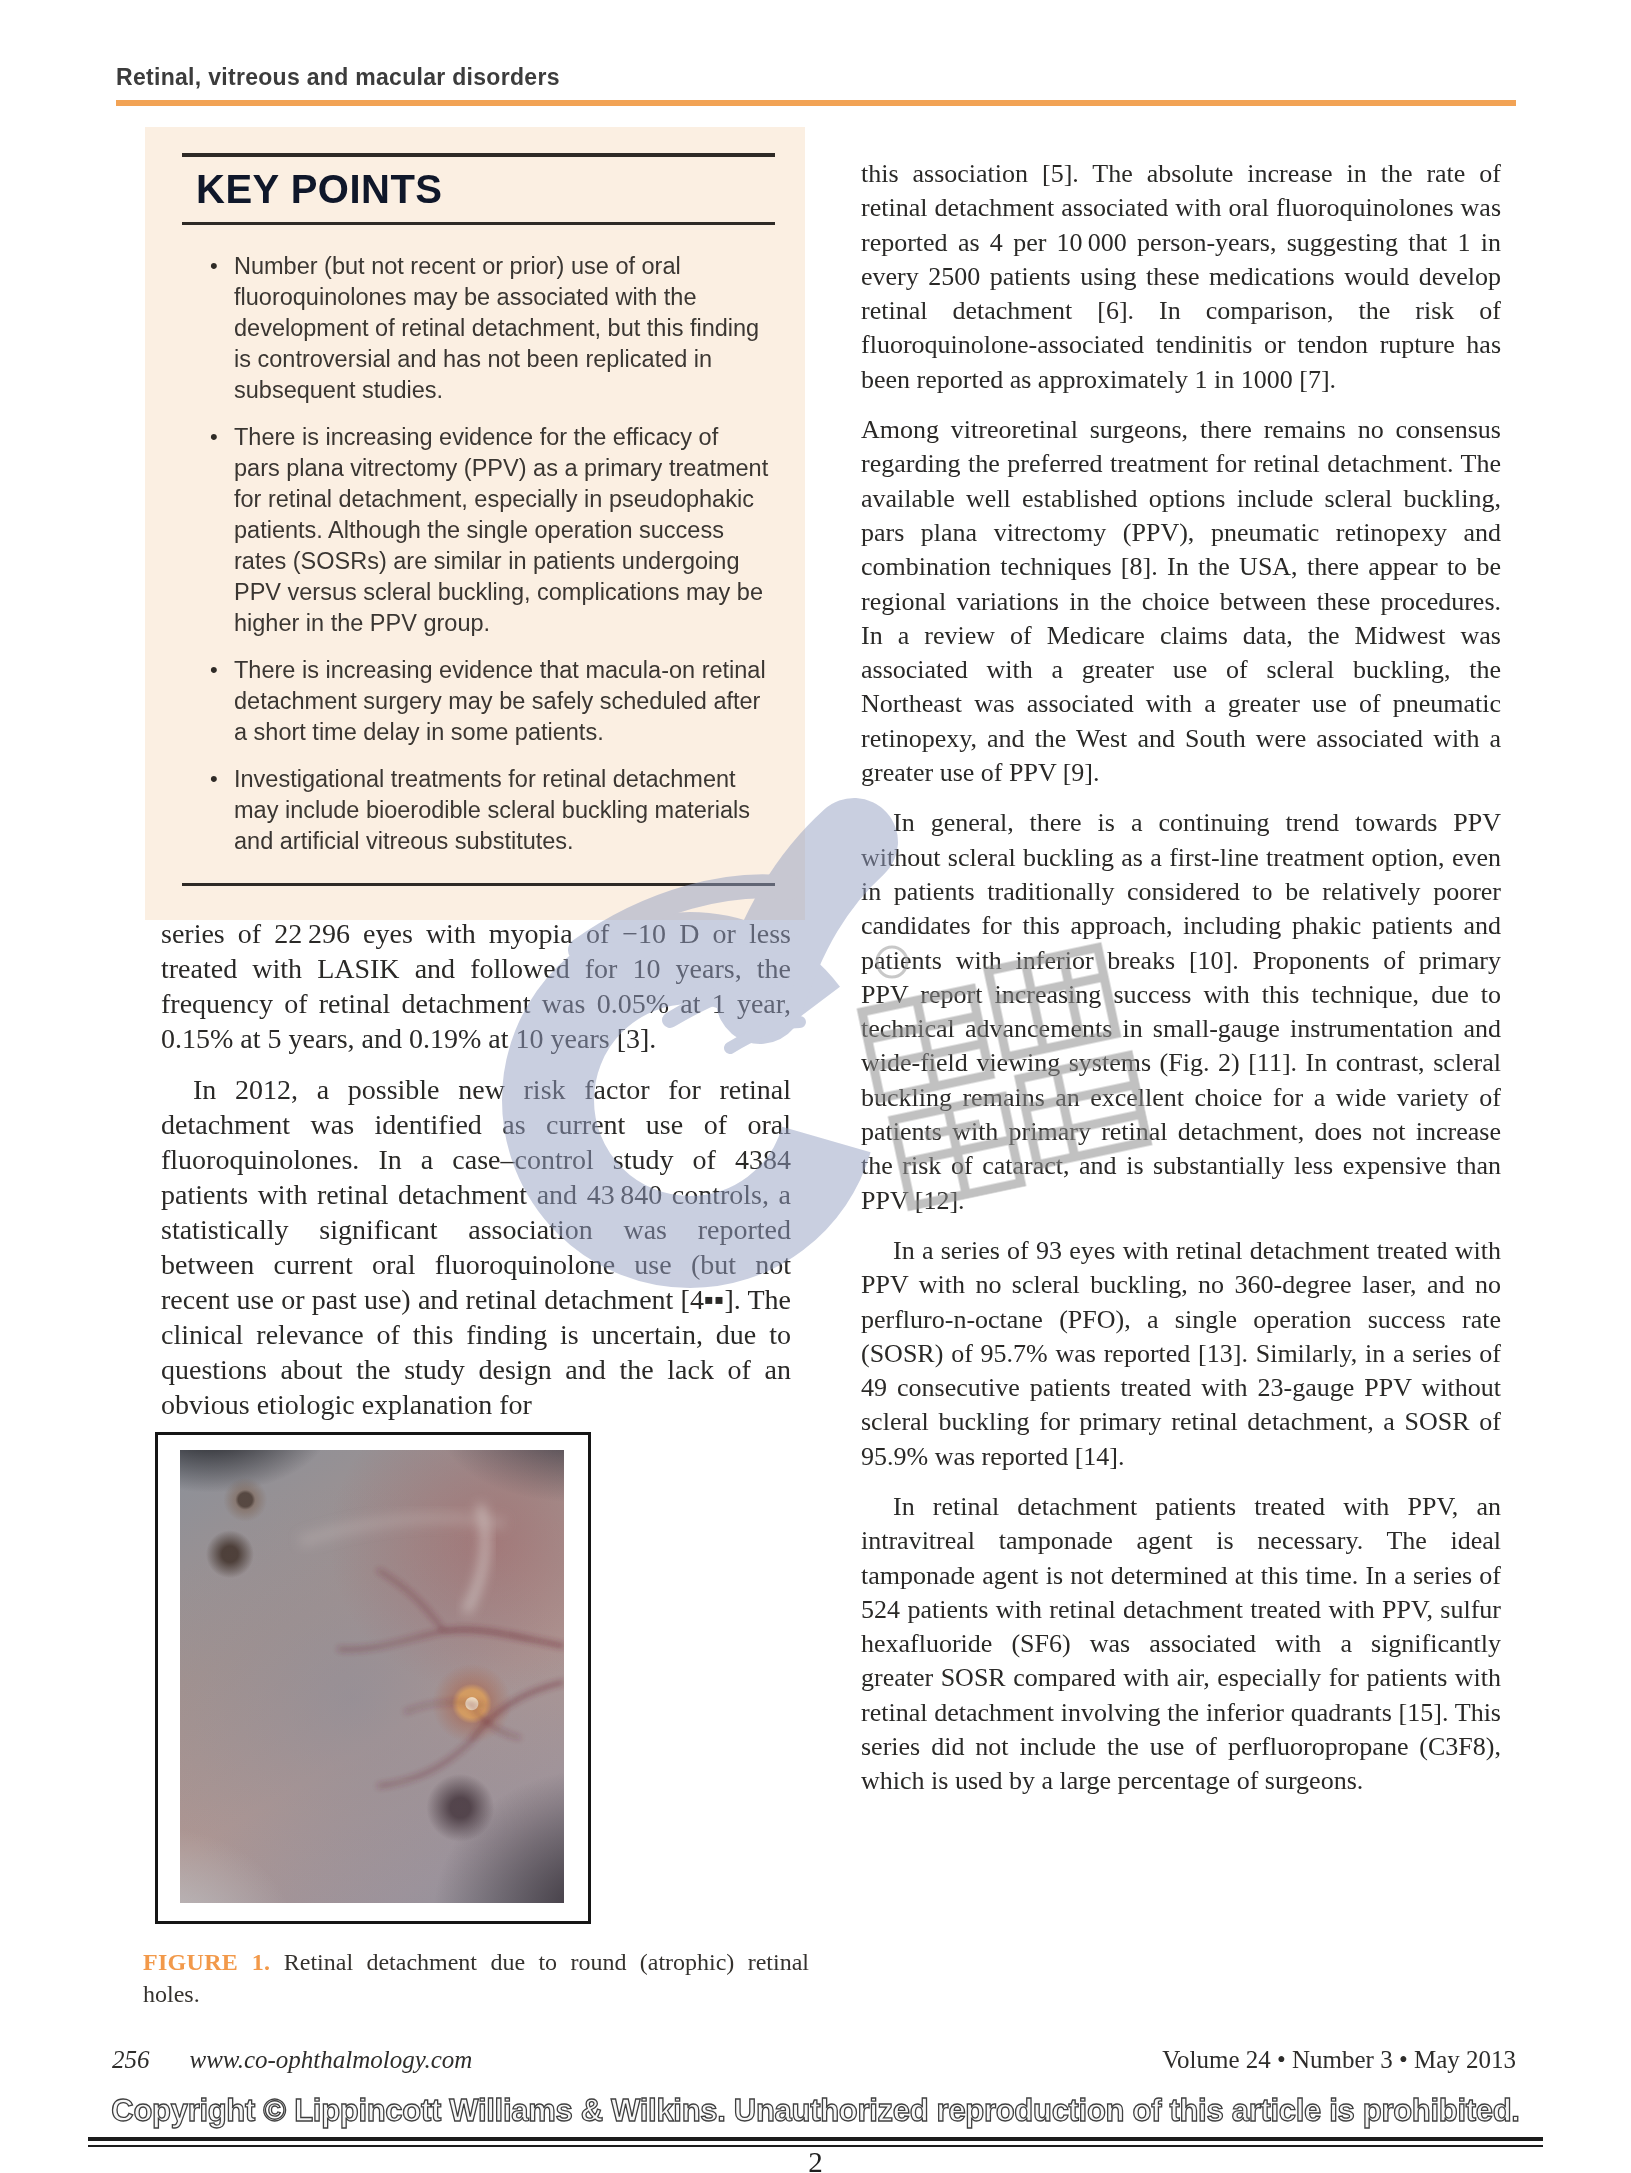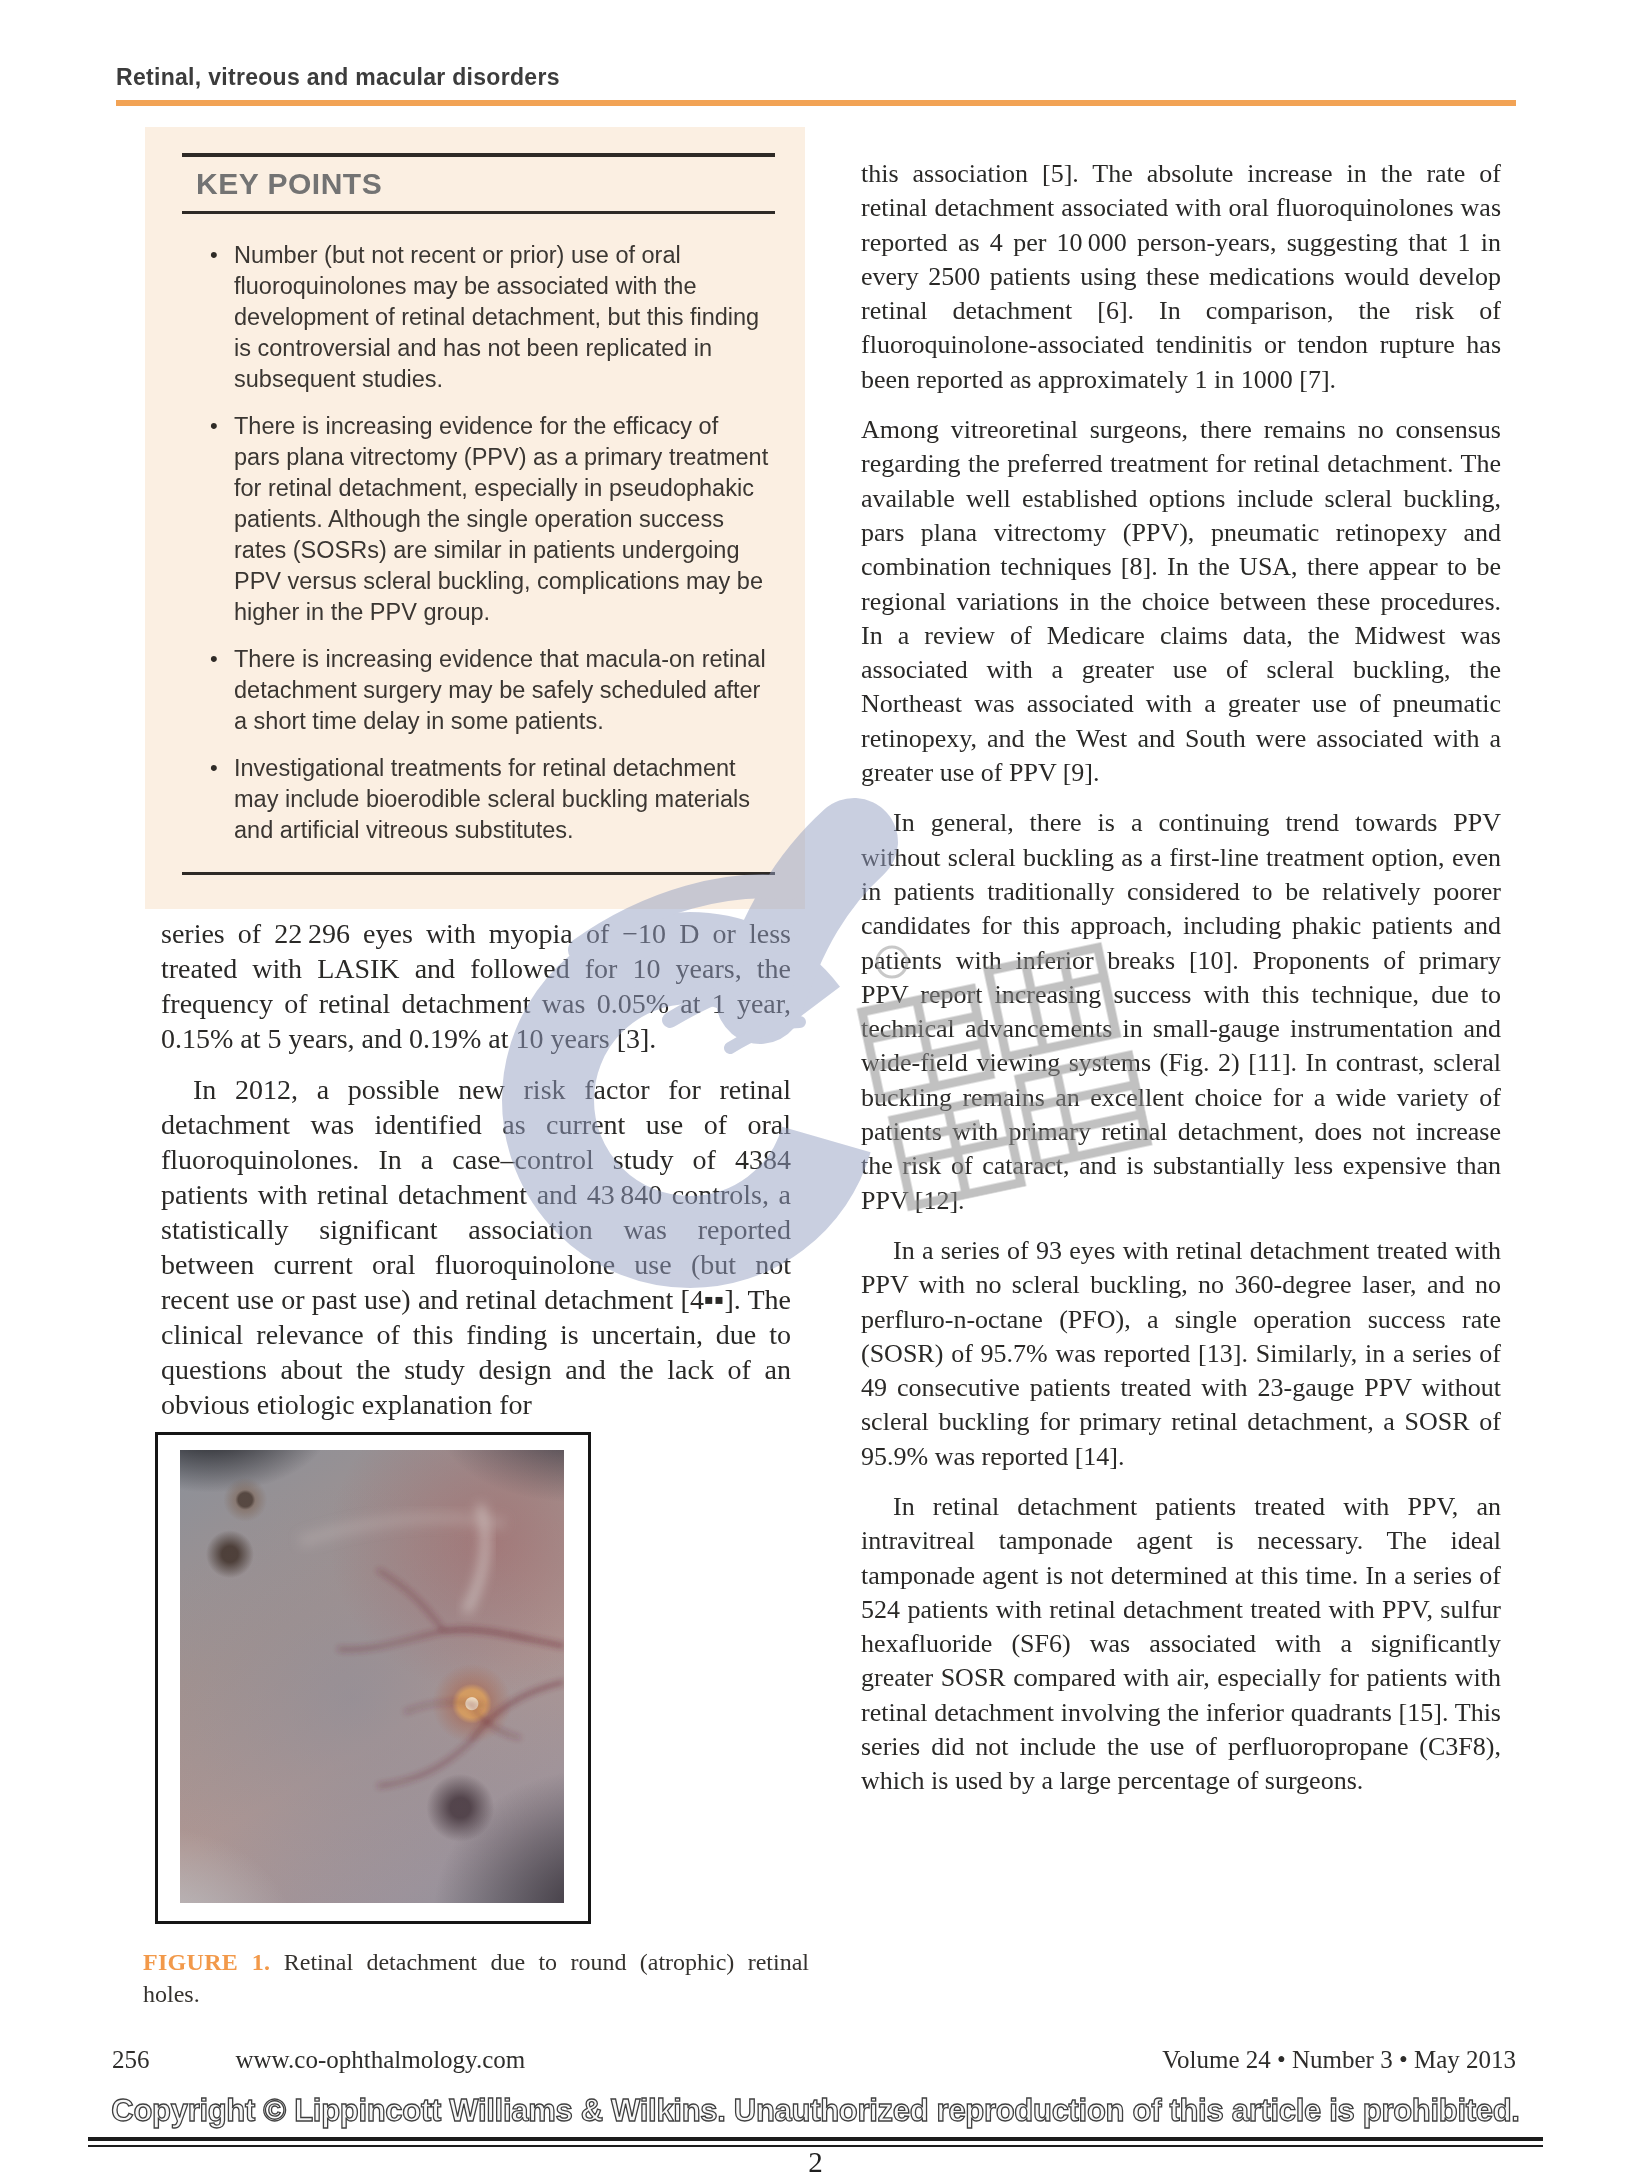--- a/index.html
+++ b/index.html
@@ -10,21 +10,21 @@
   .running-head{position:absolute;left:116px;top:64px;font-family:"Liberation Sans","DejaVu Sans",sans-serif;
         font-weight:700;font-size:23px;color:#3c3c3c;letter-spacing:.3px;}
   .head-rule{position:absolute;left:116px;top:100px;width:1400px;height:6px;background:#f2a355;}
 
   
   .keypoints{position:absolute;left:145px;top:127px;width:660px;box-sizing:border-box;
         background:#fbefe2;padding:26px 30px 34px 37px;}
   .kp-rule{height:4px;background:#2e2a26;}
   .kp-rule.mid,.kp-rule.bot{height:3px;}
   .keypoints h2{margin:10px 0 10px 14px;font-family:"Liberation Sans","DejaVu Sans",sans-serif;
-        font-weight:800;font-size:30px;color:#737373;letter-spacing:.5px;}
+        font-weight:800;font-size:40px;color:#0f172a;letter-spacing:.5px;}
   .kp-list{list-style:none;margin:26px 0 0 0;padding:0 6px 0 28px;}
   .kp-list li{position:relative;padding-left:24px;margin-bottom:16px;
         font-family:"Liberation Sans","DejaVu Sans",sans-serif;font-size:23.5px;line-height:31px;color:#3a3632;}
   .kp-list li .kp-dot{position:absolute;left:0;top:-1px;font-size:22px;color:#2f2b27;}
   .kp-rule.bot{margin-top:26px;}
 
   
   .col{position:absolute;text-align:justify;}
   .col p{margin:16px;}
   .col-left{left:145px;top:900px;width:662px;font-size:28px;line-height:35px;}
@@ -53,21 +53,21 @@
   .fig-caption{position:absolute;left:143px;top:1946px;width:666px;text-align:justify;
         font-family:Liberation Serif, serif;font-size:24px;line-height:32px;color:#35322e;}
   .fig-label{color:#f2994a;font-weight:800;letter-spacing:.3px;}
 
   
   .watermark{position:absolute;left:430px;top:780px;width:760px;height:560px;pointer-events:none;z-index:6;}
 
   
   .footer{position:absolute;left:112px;top:2046px;width:1404px;display:flex;justify-content:space-between;
         font-size:25px;color:#2e2d2b;}
-  .footer .left-group{display:flex;gap:86px;}
+  .footer .left-group{display:flex;gap:40px;font-style:italic;}
   .copyright{position:absolute;left:0;top:2093px;width:100%;text-align:center;
         font-family:"Liberation Sans","DejaVu Sans",sans-serif;font-size:31px;font-weight:700;
         color:#4a4a4a;letter-spacing:-.3px;}
   @supports (-webkit-text-stroke: 1px black){
     .copyright{color:#f7f7f7;-webkit-text-stroke:1.3px #3f3f3f;}
   }
   .end-rule{position:absolute;left:88px;top:2137px;width:1455px;height:4px;
         border-top:4px solid #1d1d1d;border-bottom:2px solid #1d1d1d;box-sizing:content-box;background:#fff;}
   .bottom-num{position:absolute;left:0;top:2146px;width:100%;text-align:center;font-size:29px;color:#1f1f1f;}
 </style>

